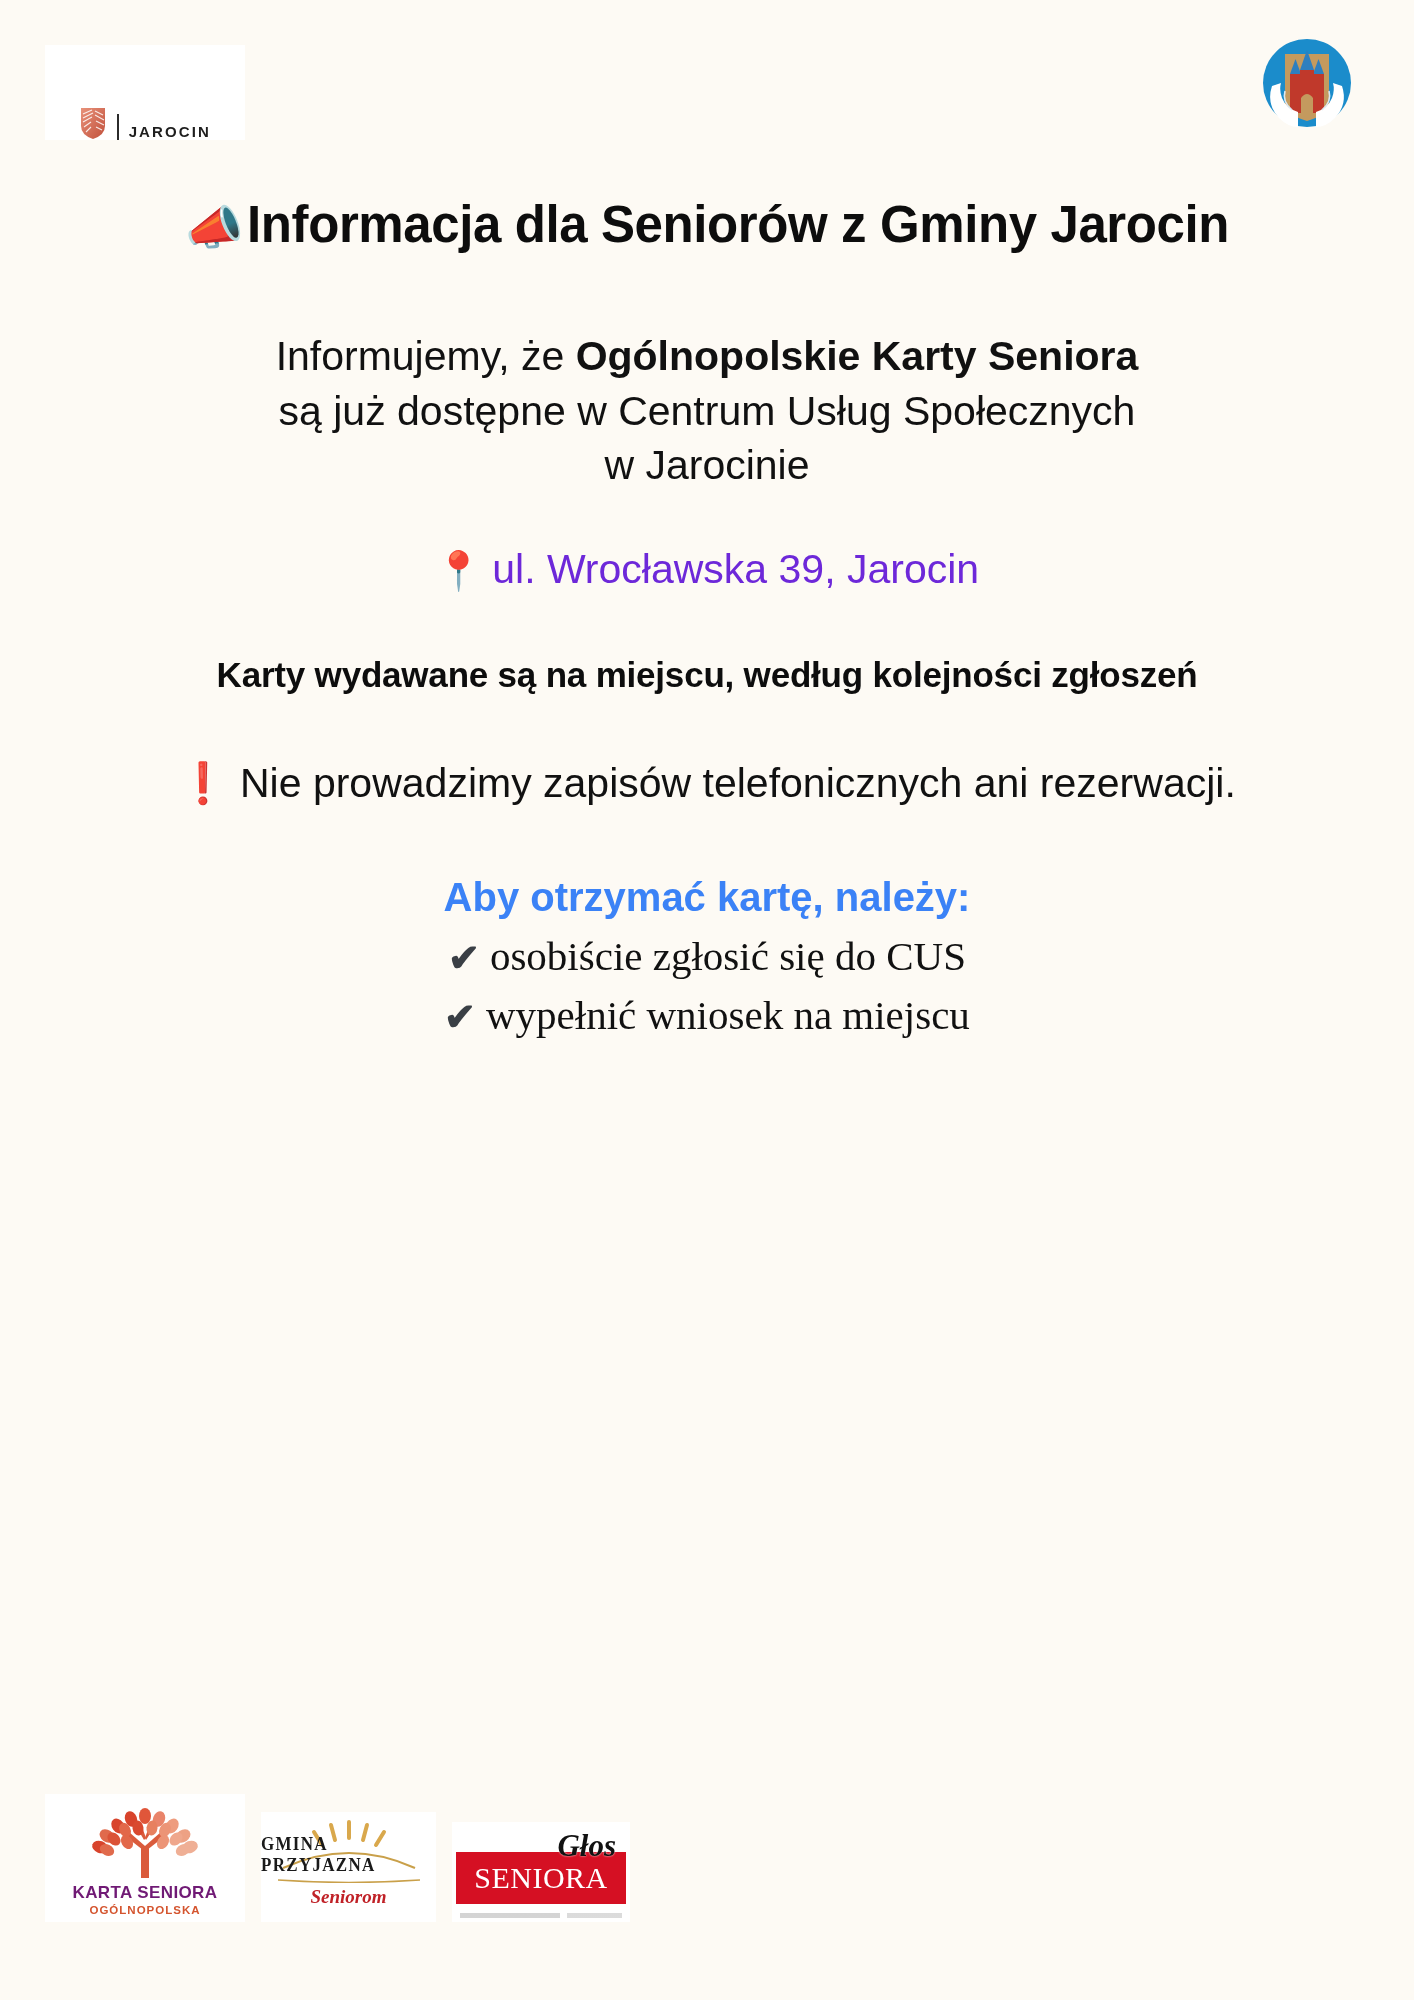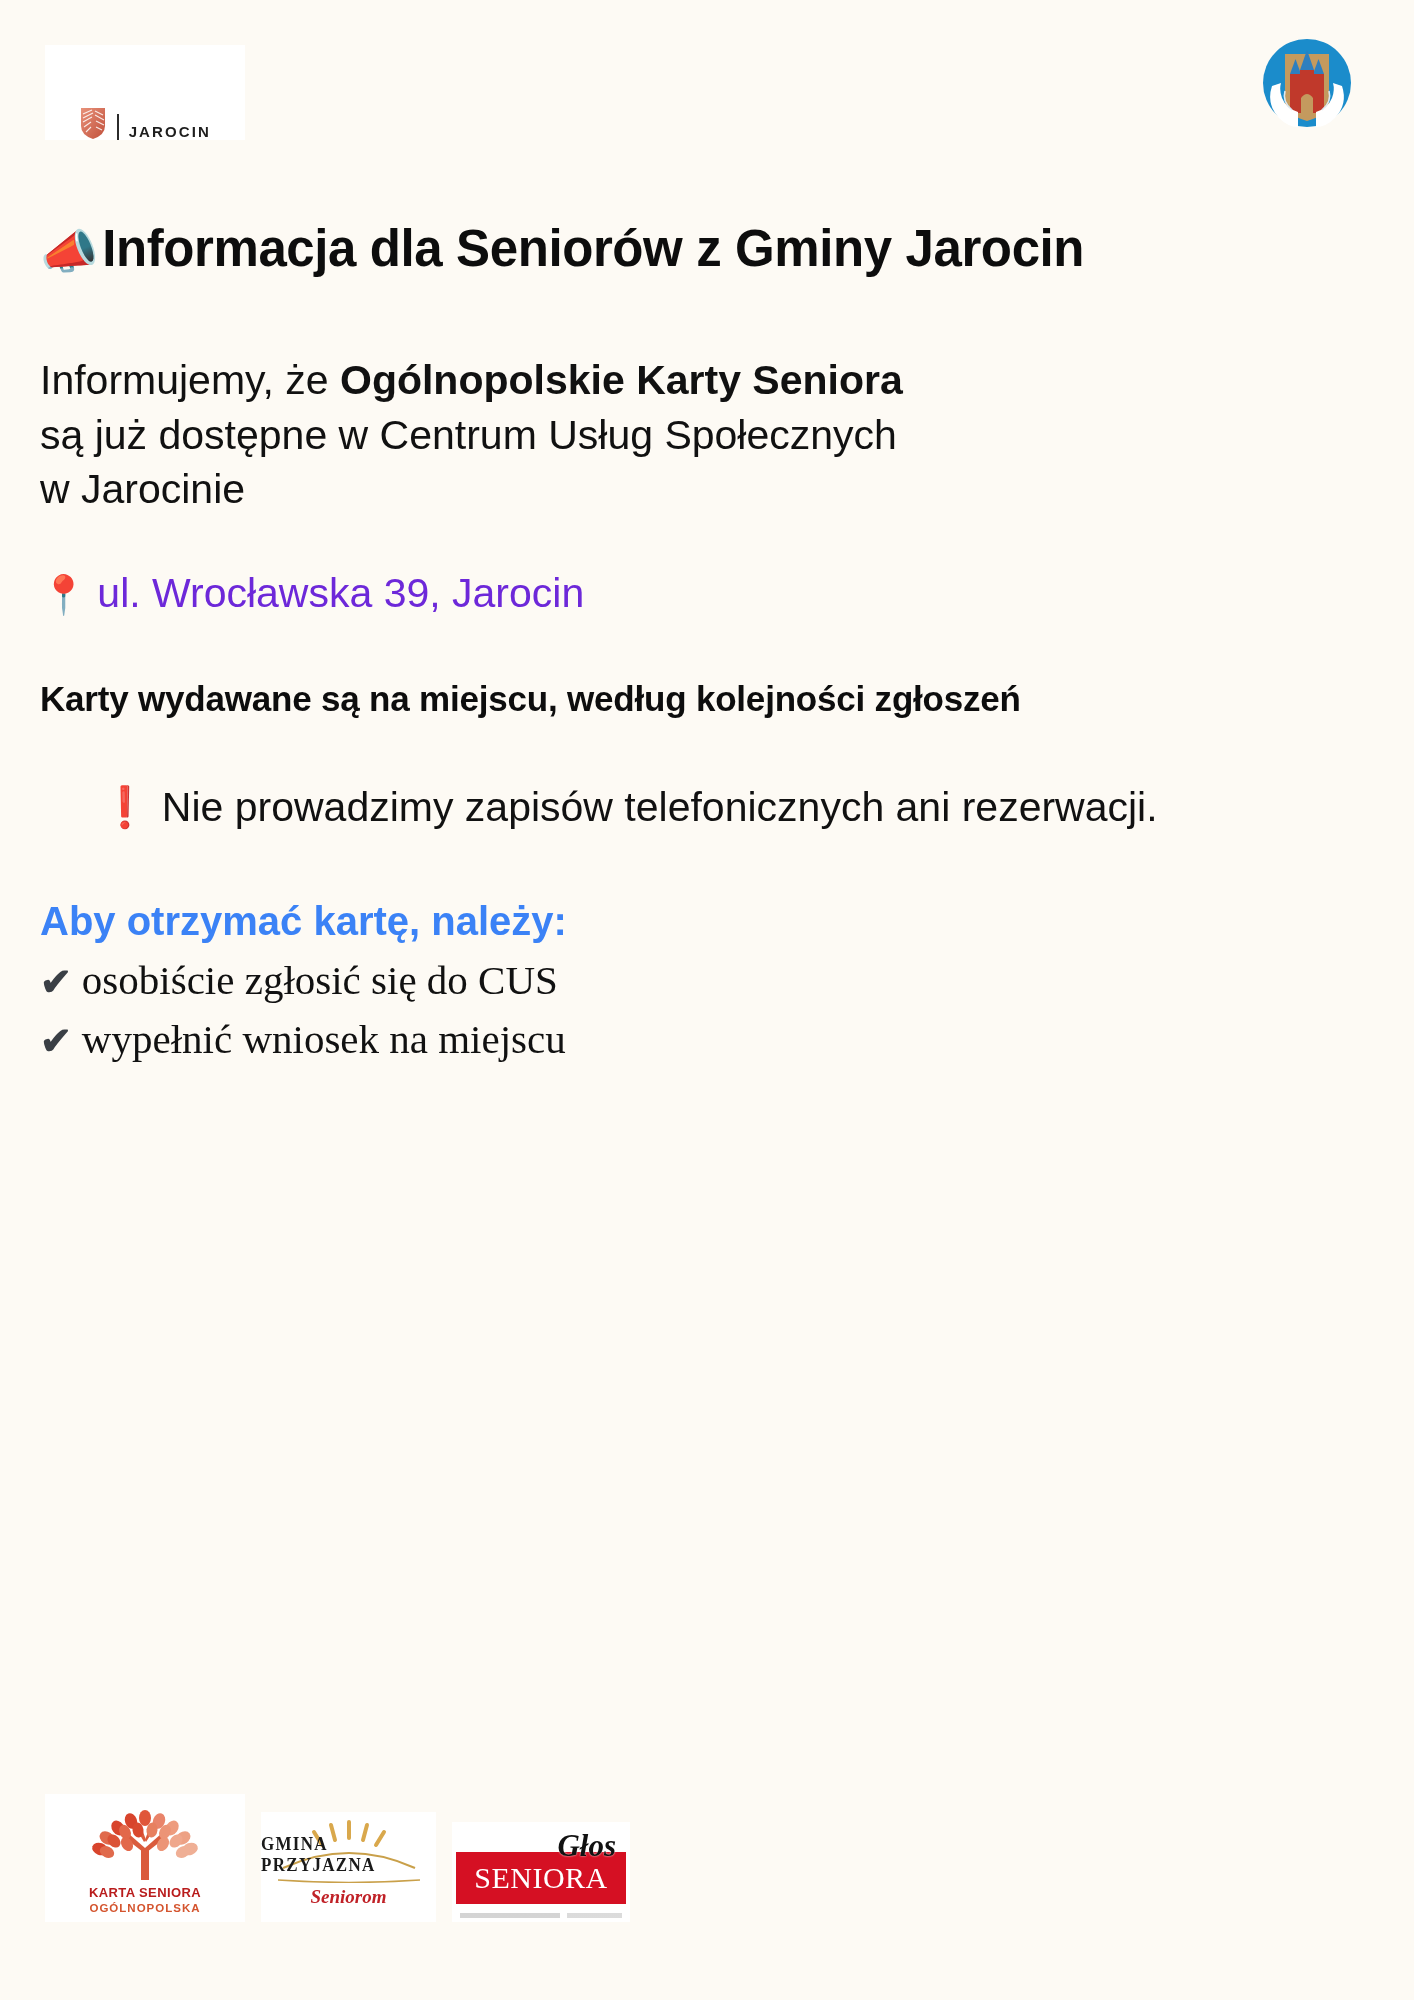--- a/index.html
+++ b/index.html
@@ -74,22 +74,21 @@
     width: 110px;
     height: 110px;
   }
 
   
   .content {
     position: absolute;
     left: 0; right: 0;
     top: 195px;
     padding: 0 40px;
-    text-align: left;
-    margin-top: 24px;
+    text-align: center;
   }
 
   .title {
     font-size: 51px;
     font-weight: 700;
     line-height: 1.18;
     letter-spacing: -0.4px;
     color: #0D0D0D;
     margin-bottom: 74px;
     white-space: nowrap;
@@ -215,24 +214,24 @@
   }
 
   .logo-karta  { width: 200px; height: 128px; }
   .logo-gmina  { width: 175px; height: 110px; }
   .logo-glos   { width: 178px; height: 100px; }
 
   
   .karta-inner { text-align: center; padding-top: 6px; }
   .karta-label {
     font-family: "Liberation Sans", sans-serif;
-    font-size: 13px;
+    font-size: 17px;
     font-weight: 700;
     letter-spacing: 0.4px;
-    color: #b91c1c;
+    color: #701a75;
     line-height: 1.1;
   }
   .karta-sub {
     font-family: "Liberation Sans", sans-serif;
     font-size: 11.5px;
     font-weight: 700;
     letter-spacing: 1px;
     color: #D4542E;
     margin-top: 1px;
   }

